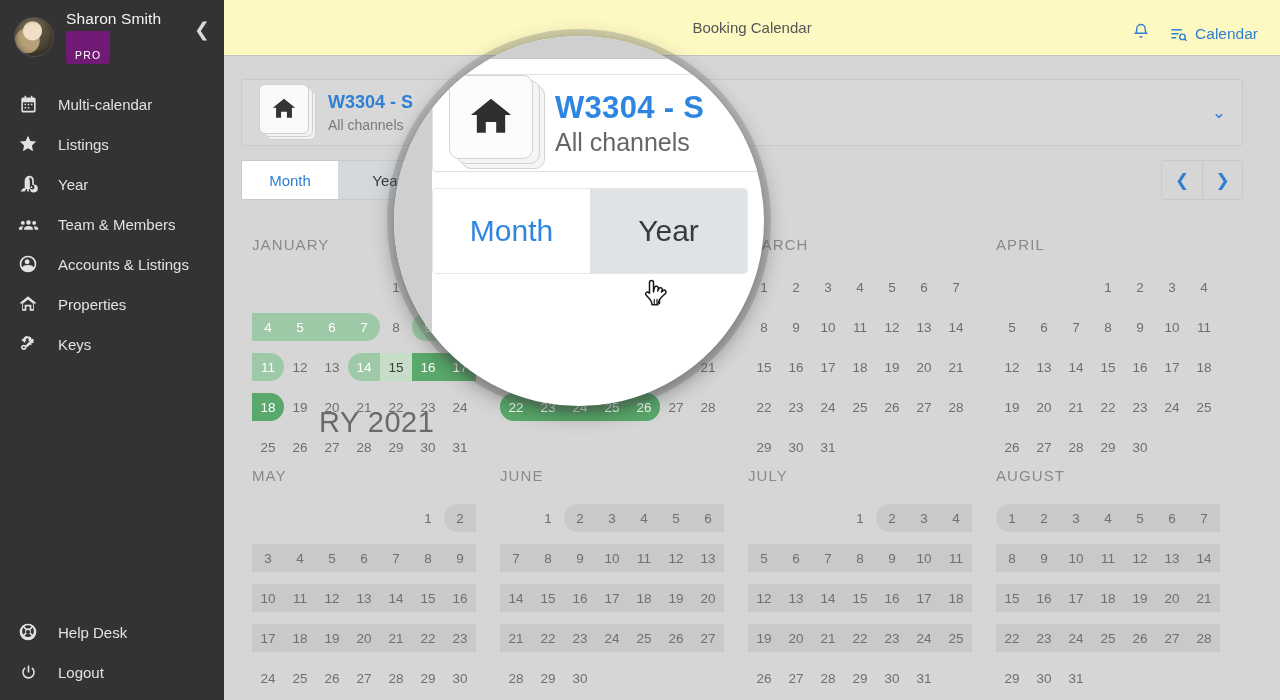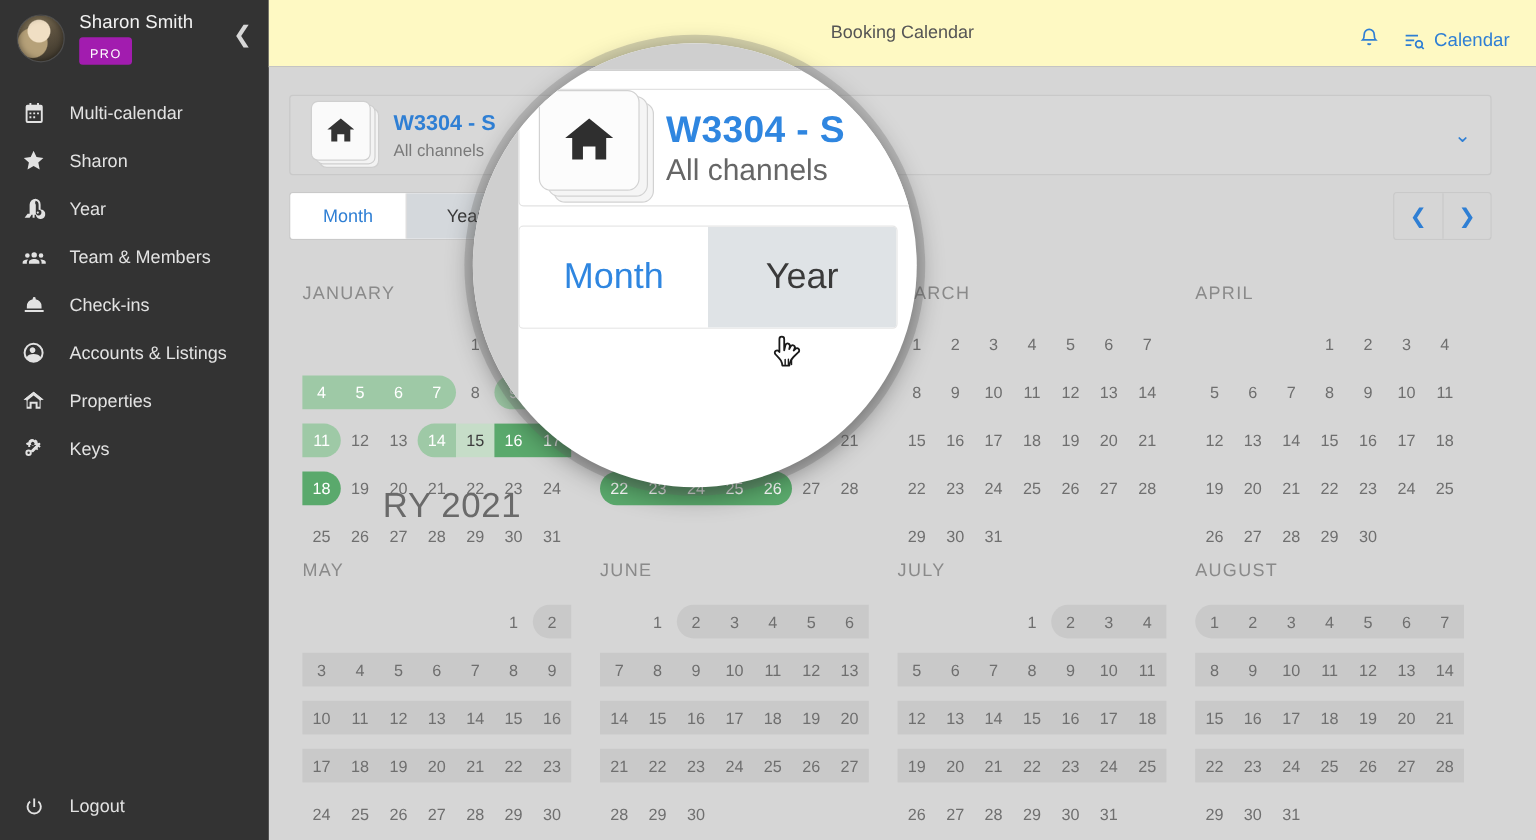--- a/index.html
+++ b/index.html
@@ -24,22 +24,22 @@
     background:
       radial-gradient(circle at 46% 34%, #f0dfc4 0 9px, rgba(0,0,0,0) 10px),
       radial-gradient(circle at 32% 60%, #b6a179 0 12px, rgba(0,0,0,0) 13px),
       linear-gradient(160deg,#8d7e5f 0%, #5d5240 45%, #3b352a 100%);
     border:1px solid #4c4c4c; flex:0 0 auto; overflow:hidden;
     box-shadow: inset 0 0 6px rgba(0,0,0,.5);
   }
   .profile-text { margin-left:12px; display:flex; flex-direction:column; gap:3px; }
   .profile-name { font-size:15.5px; color:#f2f2f2; letter-spacing:.1px; }
   .pro-badge {
-    align-self:flex-start; background:#a21caf; color:#fff;
-    font-size:10.5px; letter-spacing:1.2px; padding:8px 9px 3px 9px; border-radius:3px;
+    align-self:flex-start; background:#701a75; color:#fff;
+    font-size:10.5px; letter-spacing:1.2px; padding:18px 9px 3px 9px; border-radius:3px;
   }
   .collapse-btn {
     position:absolute; right:14px; top:20px; color:#d8d8d8;
     font-size:19px; line-height:1; cursor:pointer; user-select:none;
   }
   .nav { margin-top:6px; display:flex; flex-direction:column; }
   .nav-item {
     display:flex; align-items:center; height:40px; padding-left:14px;
     color:#e2e2e2; font-size:15px; cursor:pointer; gap:16px;
   }
@@ -196,49 +196,41 @@
         </span>
         <span class="nav-label">Multi-calendar</span>
       </div>
 
       <div class="nav-item">
         <span class="nav-icon">
           <svg width="20" height="20" viewBox="0 0 24 24">
               <path d="M12 2l2.9 6.3 6.9.8-5.1 4.7 1.4 6.8L12 17.2 5.9 20.6l1.4-6.8L2.2 9.1l6.9-.8L12 2z"></path>
             </svg>
         </span>
-        <span class="nav-label">Sharon</span>
+        <span class="nav-label">Listings</span>
       </div>
 
       <div class="nav-item">
         <span class="nav-icon">
           <svg width="20" height="20" viewBox="0 0 24 24">
               <path d="M14 2a6 6 0 0 0-6 6v9H6l-3 4h5l2-3h1v3h2v-3h1.2A4.8 4.8 0 1 0 19 12.6V8a6 6 0 0 0-5-6zm0 2a4 4 0 0 1 3 3.9V13a2.8 2.8 0 1 1-2.8 2.8V8A4 4 0 0 1 14 4zm2.2 10.7a1.1 1.1 0 1 0 0 2.2 1.1 1.1 0 0 0 0-2.2z"></path>
             </svg>
         </span>
         <span class="nav-label">Year</span>
       </div>
 
       <div class="nav-item">
         <span class="nav-icon">
           <svg width="21" height="21" viewBox="0 0 24 24">
               <path d="M12 7a2.6 2.6 0 1 0 0 5.2A2.6 2.6 0 0 0 12 7zM5.5 8a2.2 2.2 0 1 0 0 4.4A2.2 2.2 0 0 0 5.5 8zm13 0a2.2 2.2 0 1 0 0 4.4A2.2 2.2 0 0 0 18.5 8zM12 13.6c-2.6 0-5 1.3-5 2.9V18h10v-1.5c0-1.6-2.4-2.9-5-2.9zm-6.5.5c-2 0-4.5 1-4.5 2.3V18h4v-1.6c0-.8.4-1.6 1.2-2.2a7 7 0 0 0-.7-.1zm13 0c-.2 0-.5 0-.7.1.8.6 1.2 1.4 1.2 2.2V18h4v-1.6c0-1.3-2.5-2.3-4.5-2.3z"></path>
             </svg>
         </span>
         <span class="nav-label">Team &amp; Members</span>
       </div>
 
-      <div class="nav-item">
-        <span class="nav-icon">
-          <svg width="21" height="21" viewBox="0 0 24 24">
-              <path d="M12 4a1.4 1.4 0 0 0-1.4 1.4v.8A7 7 0 0 0 5 13v2h14v-2a7 7 0 0 0-5.6-6.8v-.8A1.4 1.4 0 0 0 12 4zM3 16.4v2h18v-2H3z"></path>
-            </svg>
-        </span>
-        <span class="nav-label">Check-ins</span>
-      </div>
 
       <div class="nav-item">
         <span class="nav-icon">
           <svg width="20" height="20" viewBox="0 0 24 24">
               <path d="M12 2a10 10 0 1 0 0 20 10 10 0 0 0 0-20zm0 2a8 8 0 0 1 8 8c0 1.6-.5 3-1.3 4.2-.6-1.9-3.4-2.9-6.7-2.9s-6.1 1-6.7 2.9A8 8 0 0 1 12 4zm0 2.6A2.9 2.9 0 1 0 12 12a2.9 2.9 0 0 0 0-5.4z"></path>
             </svg>
         </span>
         <span class="nav-label">Accounts &amp; Listings</span>
       </div>
 
@@ -261,20 +253,28 @@
               <circle cx="7" cy="16" r="1.2" fill="#333"></circle>
               <path d="M9 14.2L17.5 5.7l1.6 1.6-1.2 1.2 1.2 1.2-1.3 1.3-1.2-1.2-1.1 1.1 1.2 1.2-1.3 1.3-1.2-1.2-3.6 3.6z"></path>
             </svg>
         </span>
         <span class="nav-label">Keys</span>
       </div>
 
     </nav>
 
     <div class="nav-bottom">
+      <div class="nav-item">
+        <span class="nav-icon">
+          <svg width="20" height="20" viewBox="0 0 24 24">
+              <path d="M12 2a10 10 0 1 0 0 20 10 10 0 0 0 0-20zm0 2a8 8 0 0 1 4.3 1.3l-2.6 2.6a4.4 4.4 0 0 0-3.4 0L7.7 5.3A8 8 0 0 1 12 4zM6.3 6.7l2.6 2.6a4.4 4.4 0 0 0 0 3.4l-2.6 2.6a8 8 0 0 1 0-8.6zm11.4 0a8 8 0 0 1 0 8.6l-2.6-2.6a4.4 4.4 0 0 0 0-3.4l2.6-2.6zM12 9.5a2.5 2.5 0 1 1 0 5 2.5 2.5 0 0 1 0-5zm-4.3 7.2l2.6-2.6a4.4 4.4 0 0 0 3.4 0l2.6 2.6A8 8 0 0 1 7.7 16.7z"></path>
+            </svg>
+        </span>
+        <span class="nav-label">Help Desk</span>
+      </div>
       <div class="nav-item">
         <span class="nav-icon">
           <svg width="19" height="19" viewBox="0 0 24 24">
               <path d="M11 3v9h2V3h-2zM7.1 5.5a8 8 0 1 0 9.8 0l-1.2 1.6a6 6 0 1 1-7.4 0L7.1 5.5z"></path>
             </svg>
         </span>
         <span class="nav-label">Logout</span>
       </div>
     </div>
   </aside>

